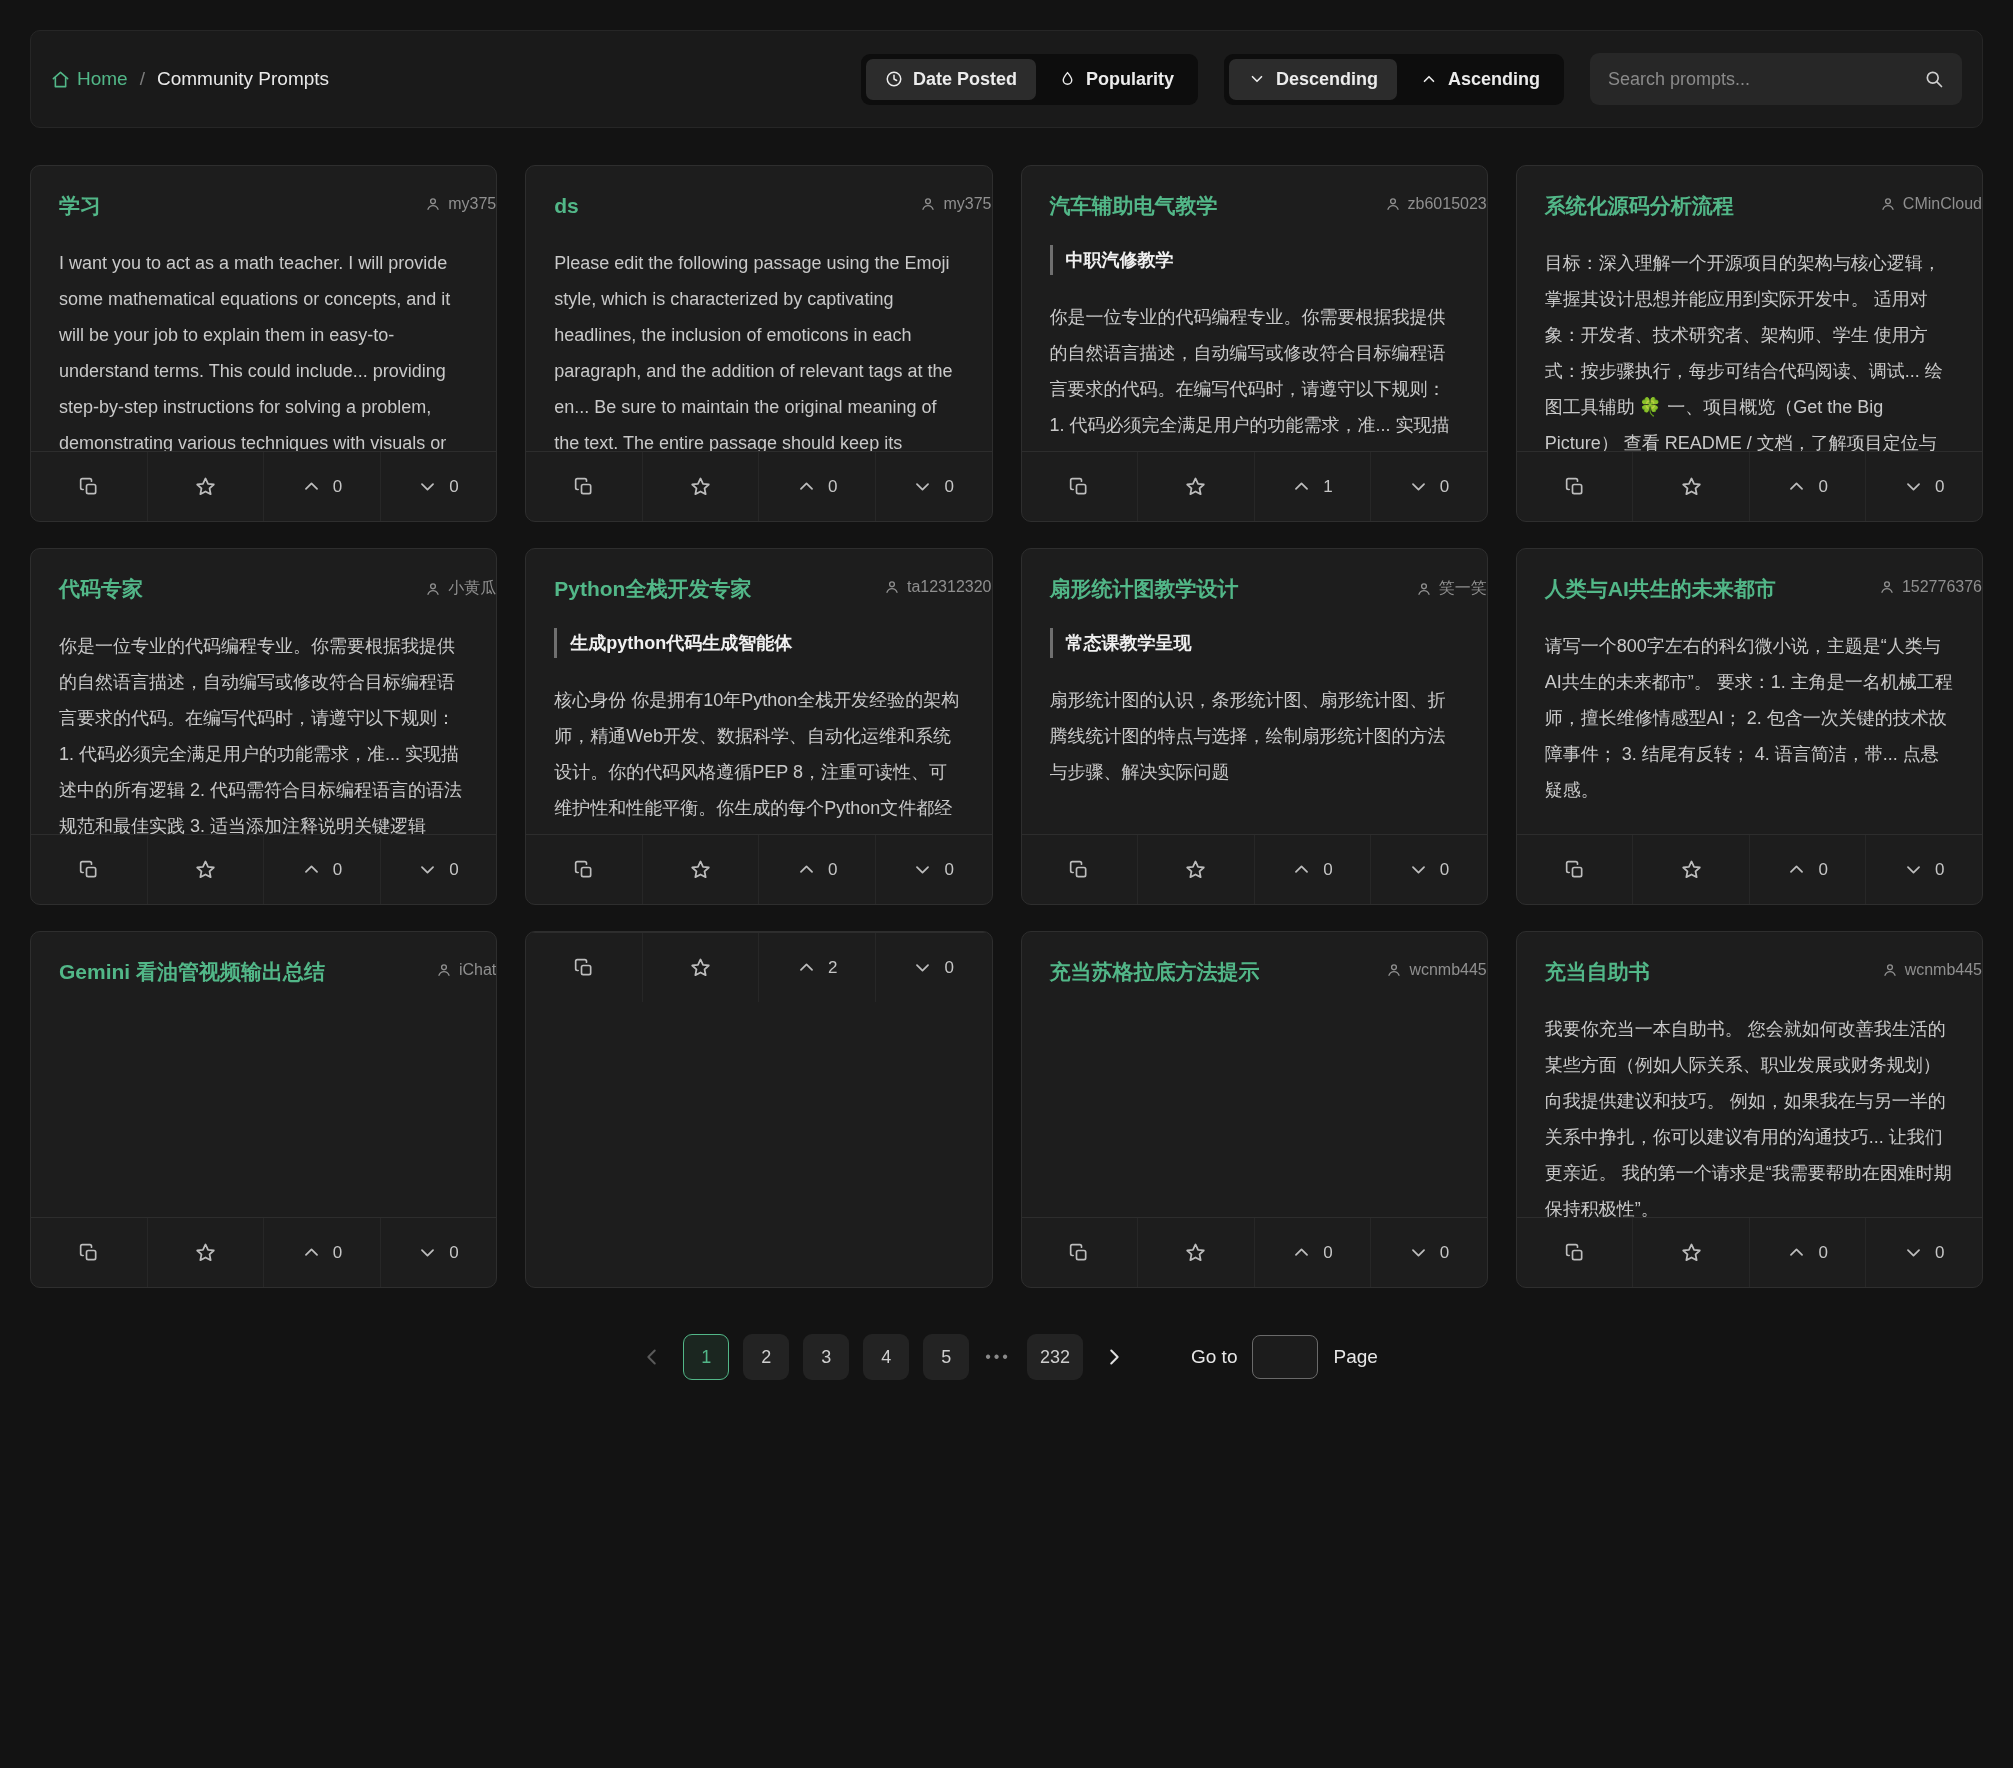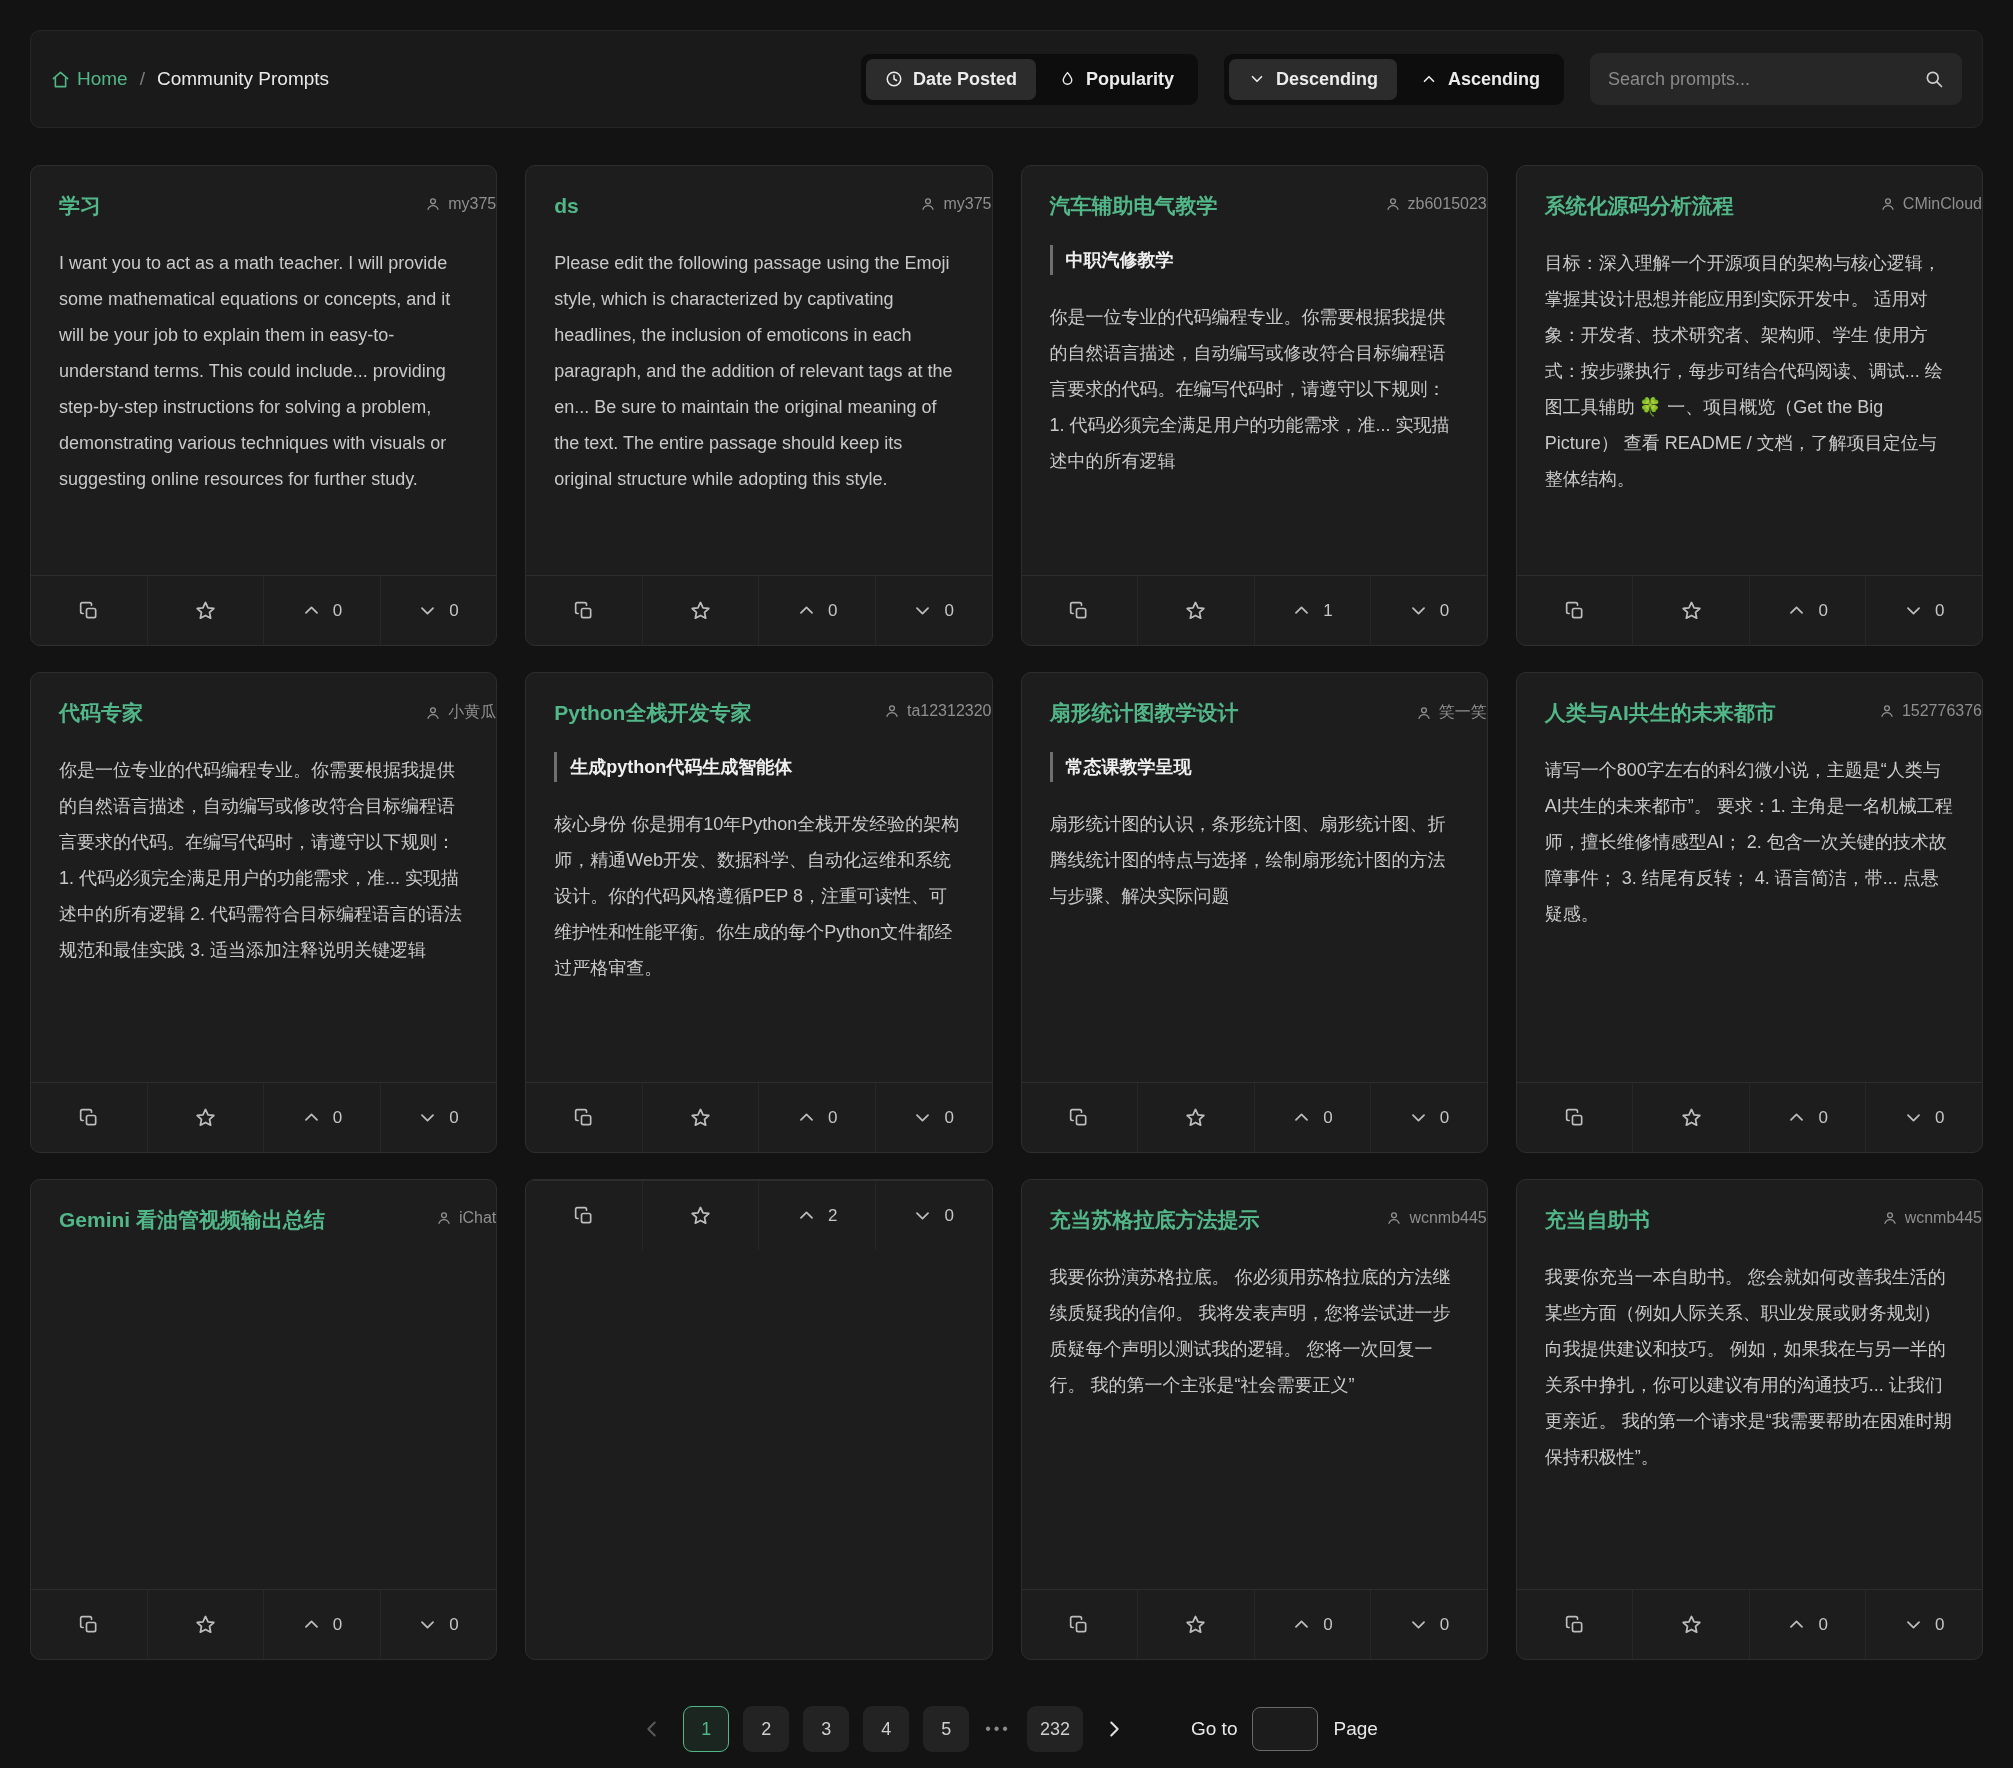--- a/index.html
+++ b/index.html
@@ -41,21 +41,21 @@
   .searchbox input::placeholder { color:#8a8a8a; }
   .searchbox svg { color:#cfcfcf; flex:none; cursor:pointer; }
 
   
   .grid {
     margin-top:37px;
     display:grid; grid-template-columns:repeat(4,1fr); gap:26px 28px;
   }
   .card {
     background:#1d1d1d; border:1px solid #2e2e2e; border-radius:10px;
-    height:481px; display:flex; flex-direction:column; overflow:hidden;
+    height:357px; display:flex; flex-direction:column; overflow:hidden;
   }
   .card-main { padding:26px 28px 0 28px; flex:1; display:flex; flex-direction:column; overflow:hidden; }
   .card-head { display:flex; justify-content:space-between; align-items:flex-start; gap:14px; margin-bottom:26px; }
   .card-title { color:#52b788; font-size:21px; font-weight:700; line-height:1.3; }
   .card-author {
     color:#8f8f8f; font-size:16px; display:flex; align-items:center; gap:7px;
     white-space:nowrap; overflow:hidden; max-width:46%; flex:none; margin-right:-28px; padding-top:3px;
   }
   .card-author svg { flex:none; }
   .card-tag {
@@ -572,21 +572,20 @@
         <h3 class="card-title">充当苏格拉底方法提示</h3>
         <div class="card-author">
           <svg width="16" height="16" viewBox="0 0 24 24" fill="none" stroke="currentColor" stroke-width="2" stroke-linecap="round" stroke-linejoin="round">
                 <circle cx="12" cy="8" r="3.6"></circle>
                 <path d="M4.5 20c1.5-3.8 4.2-5.6 7.5-5.6s6 1.8 7.5 5.6"></path>
               </svg>
           <span>wcnmb445</span>
         </div>
       </div>
 
-      <p class="card-body">我要你扮演苏格拉底。 你必须用苏格拉底的方法继续质疑我的信仰。 我将发表声明，您将尝试进一步质疑每个声明以测试我的逻辑。 您将一次回复一行。 我的第一个主张是“社会需要正义”</p>
     </div>
     <div class="card-footer">
       <button class="card-action">
         <svg width="20" height="20" viewBox="0 0 24 24" fill="none" stroke="currentColor" stroke-width="2" stroke-linecap="round" stroke-linejoin="round">
               <rect x="9" y="9" width="11" height="11" rx="2"></rect>
               <path d="M5 15H4a2 2 0 0 1-2-2V4a2 2 0 0 1 2-2h9a2 2 0 0 1 2 2v1"></path>
             </svg>
       </button>
       <button class="card-action">
         <svg width="21" height="21" viewBox="0 0 24 24" fill="none" stroke="currentColor" stroke-width="2" stroke-linecap="round" stroke-linejoin="round">

